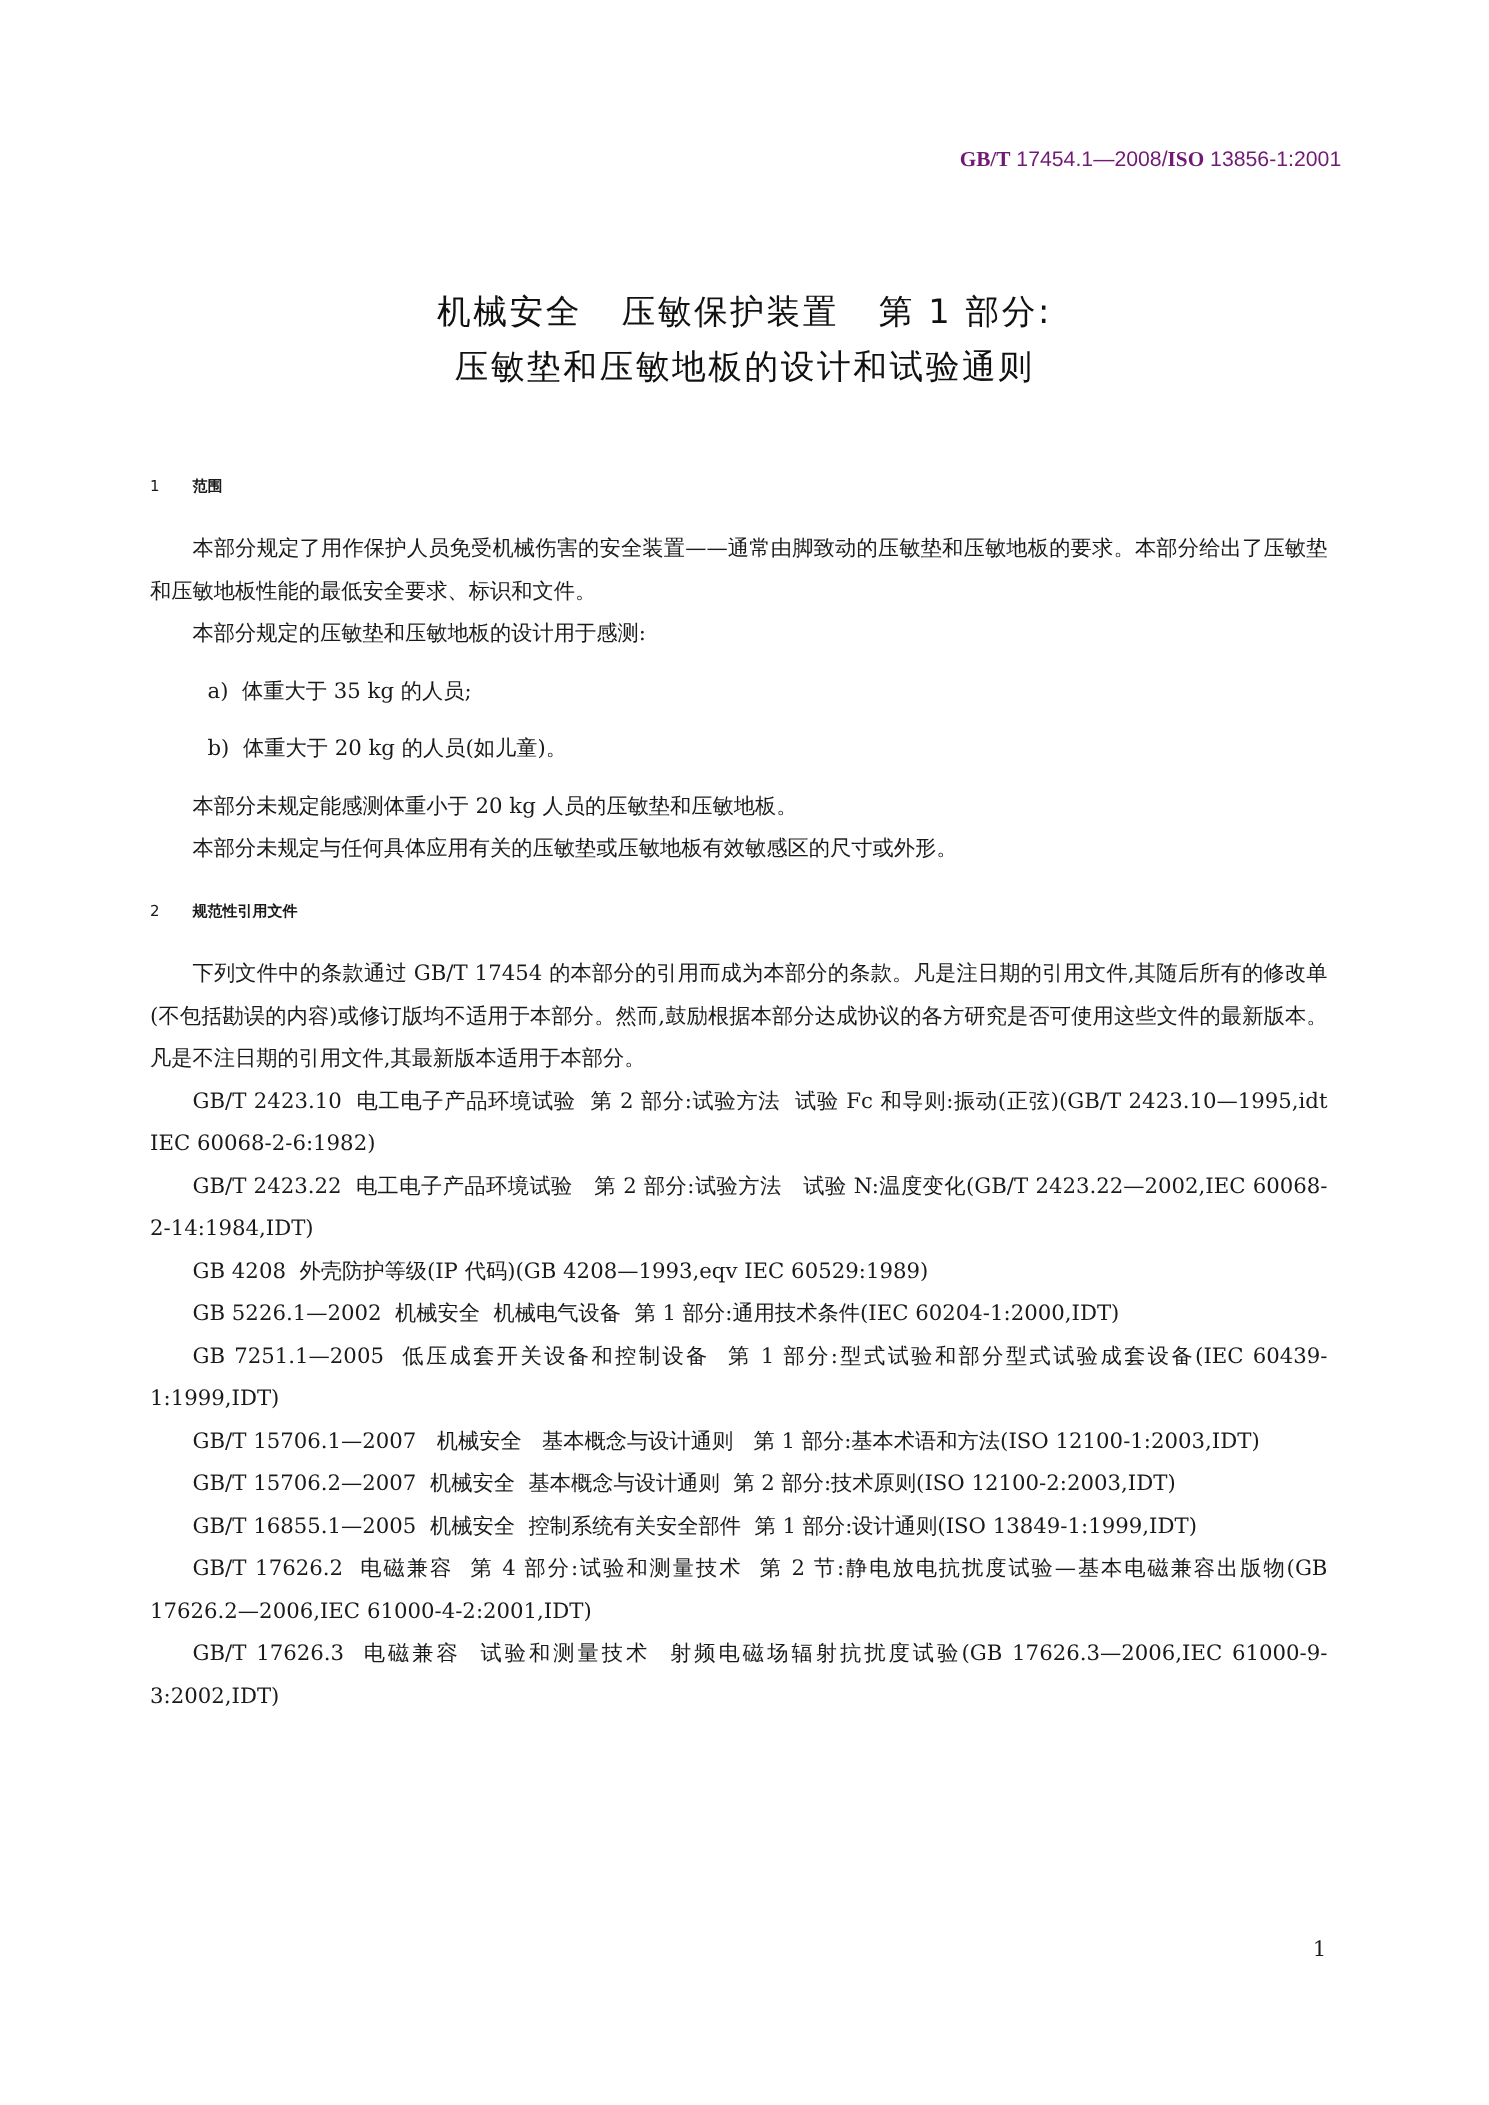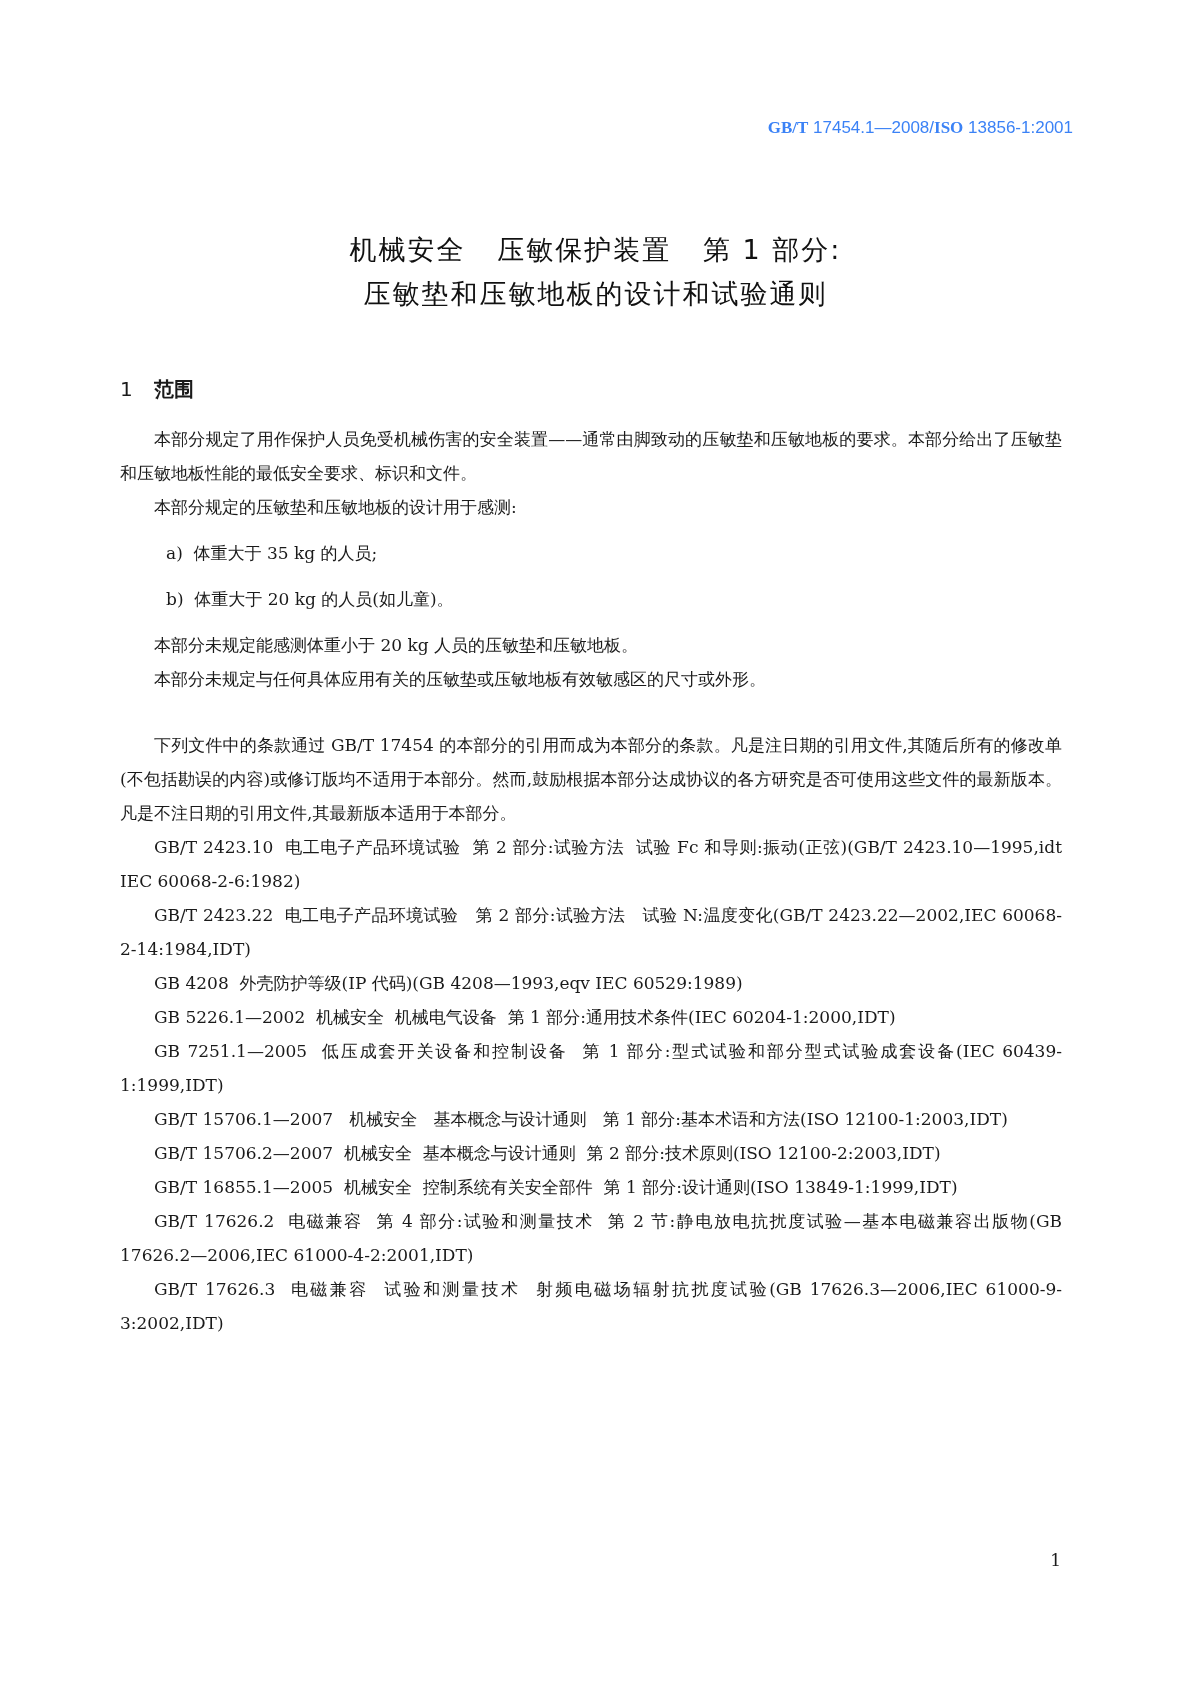--- a/index.html
+++ b/index.html
@@ -4,37 +4,37 @@
 <style>
   html, body { margin: 0; padding: 0; background: #ffffff; }
   body {
     width: 1191px; height: 1684px; position: relative; overflow: hidden;
     font-family: "DejaVu Serif", "Liberation Serif", serif;
     color: #1a1a1a;
   }
   .std-code {
     position: absolute; top: 118px; right: 118px;
     font-family: "Liberation Sans", sans-serif;
-    font-size: 17px; color: #3b82f6;
+    font-size: 17px; color: #701a75;
   }
   .std-code b { font-family: "Liberation Serif", serif; font-weight: bold; }
   .title {
     position: absolute; top: 228px; left: 0; width: 1191px;
     text-align: center;
     font-family: "DejaVu Sans", sans-serif;
     font-size: 27px; line-height: 44px; letter-spacing: 2px; color: #111;
   }
   .title div { white-space: pre; }
   .content {
     position: absolute; left: 120px; width: 942px; top: 372px;
     font-size: 17px; line-height: 34px;
   }
   .section-heading {
     font-family: "DejaVu Sans", sans-serif; font-weight: bold;
-    font-size: 20px; margin: 0; height: 34px; line-height: 34px;
+    font-size: 12px; margin: 0; height: 34px; line-height: 34px;
   }
   .section-heading .num { display: inline-block; width: 34px; font-weight: normal; }
   .gap { height: 16px; }
   .para { text-indent: 2em; margin: 0; text-align: justify; }
   .item { padding-left: 2em; margin: 12px; white-space: pre; }
   .ref { text-indent: 2em; margin: 0; text-align: justify; white-space: pre-wrap; }
   .page-num {
     position: absolute; right: 130px; top: 1550px;
     font-size: 17px;
   }
@@ -59,20 +59,23 @@
   <div class="gap"></div>
   <p class="para">本部分规定了用作保护人员免受机械伤害的安全装置——通常由脚致动的压敏垫和压敏地板的要求。本部分给出了压敏垫和压敏地板性能的最低安全要求、标识和文件。</p>
   <p class="para">本部分规定的压敏垫和压敏地板的设计用于感测:</p>
   <p class="item">a)  体重大于 35 kg 的人员;</p>
   <p class="item">b)  体重大于 20 kg 的人员(如儿童)。</p>
   <p class="para">本部分未规定能感测体重小于 20 kg 人员的压敏垫和压敏地板。</p>
   <p class="para">本部分未规定与任何具体应用有关的压敏垫或压敏地板有效敏感区的尺寸或外形。</p>
 
   <div class="gap"></div>
 
+  <div class="section-heading">
+    <span class="num">2</span><span>规范性引用文件</span>
+  </div>
   <div class="gap"></div>
   <p class="para">下列文件中的条款通过 GB/T 17454 的本部分的引用而成为本部分的条款。凡是注日期的引用文件,其随后所有的修改单(不包括勘误的内容)或修订版均不适用于本部分。然而,鼓励根据本部分达成协议的各方研究是否可使用这些文件的最新版本。凡是不注日期的引用文件,其最新版本适用于本部分。</p>
   <p class="ref">GB/T 2423.10  电工电子产品环境试验  第 2 部分:试验方法  试验 Fc 和导则:振动(正弦)(GB/T 2423.10—1995,idt IEC 60068-2-6:1982)</p>
   <p class="ref">GB/T 2423.22  电工电子产品环境试验   第 2 部分:试验方法   试验 N:温度变化(GB/T 2423.22—2002,IEC 60068-2-14:1984,IDT)</p>
   <p class="ref">GB 4208  外壳防护等级(IP 代码)(GB 4208—1993,eqv IEC 60529:1989)</p>
   <p class="ref">GB 5226.1—2002  机械安全  机械电气设备  第 1 部分:通用技术条件(IEC 60204-1:2000,IDT)</p>
   <p class="ref">GB 7251.1—2005  低压成套开关设备和控制设备  第 1 部分:型式试验和部分型式试验成套设备(IEC 60439-1:1999,IDT)</p>
   <p class="ref">GB/T 15706.1—2007   机械安全   基本概念与设计通则   第 1 部分:基本术语和方法(ISO 12100-1:2003,IDT)</p>
   <p class="ref">GB/T 15706.2—2007  机械安全  基本概念与设计通则  第 2 部分:技术原则(ISO 12100-2:2003,IDT)</p>
   <p class="ref">GB/T 16855.1—2005  机械安全  控制系统有关安全部件  第 1 部分:设计通则(ISO 13849-1:1999,IDT)</p>

